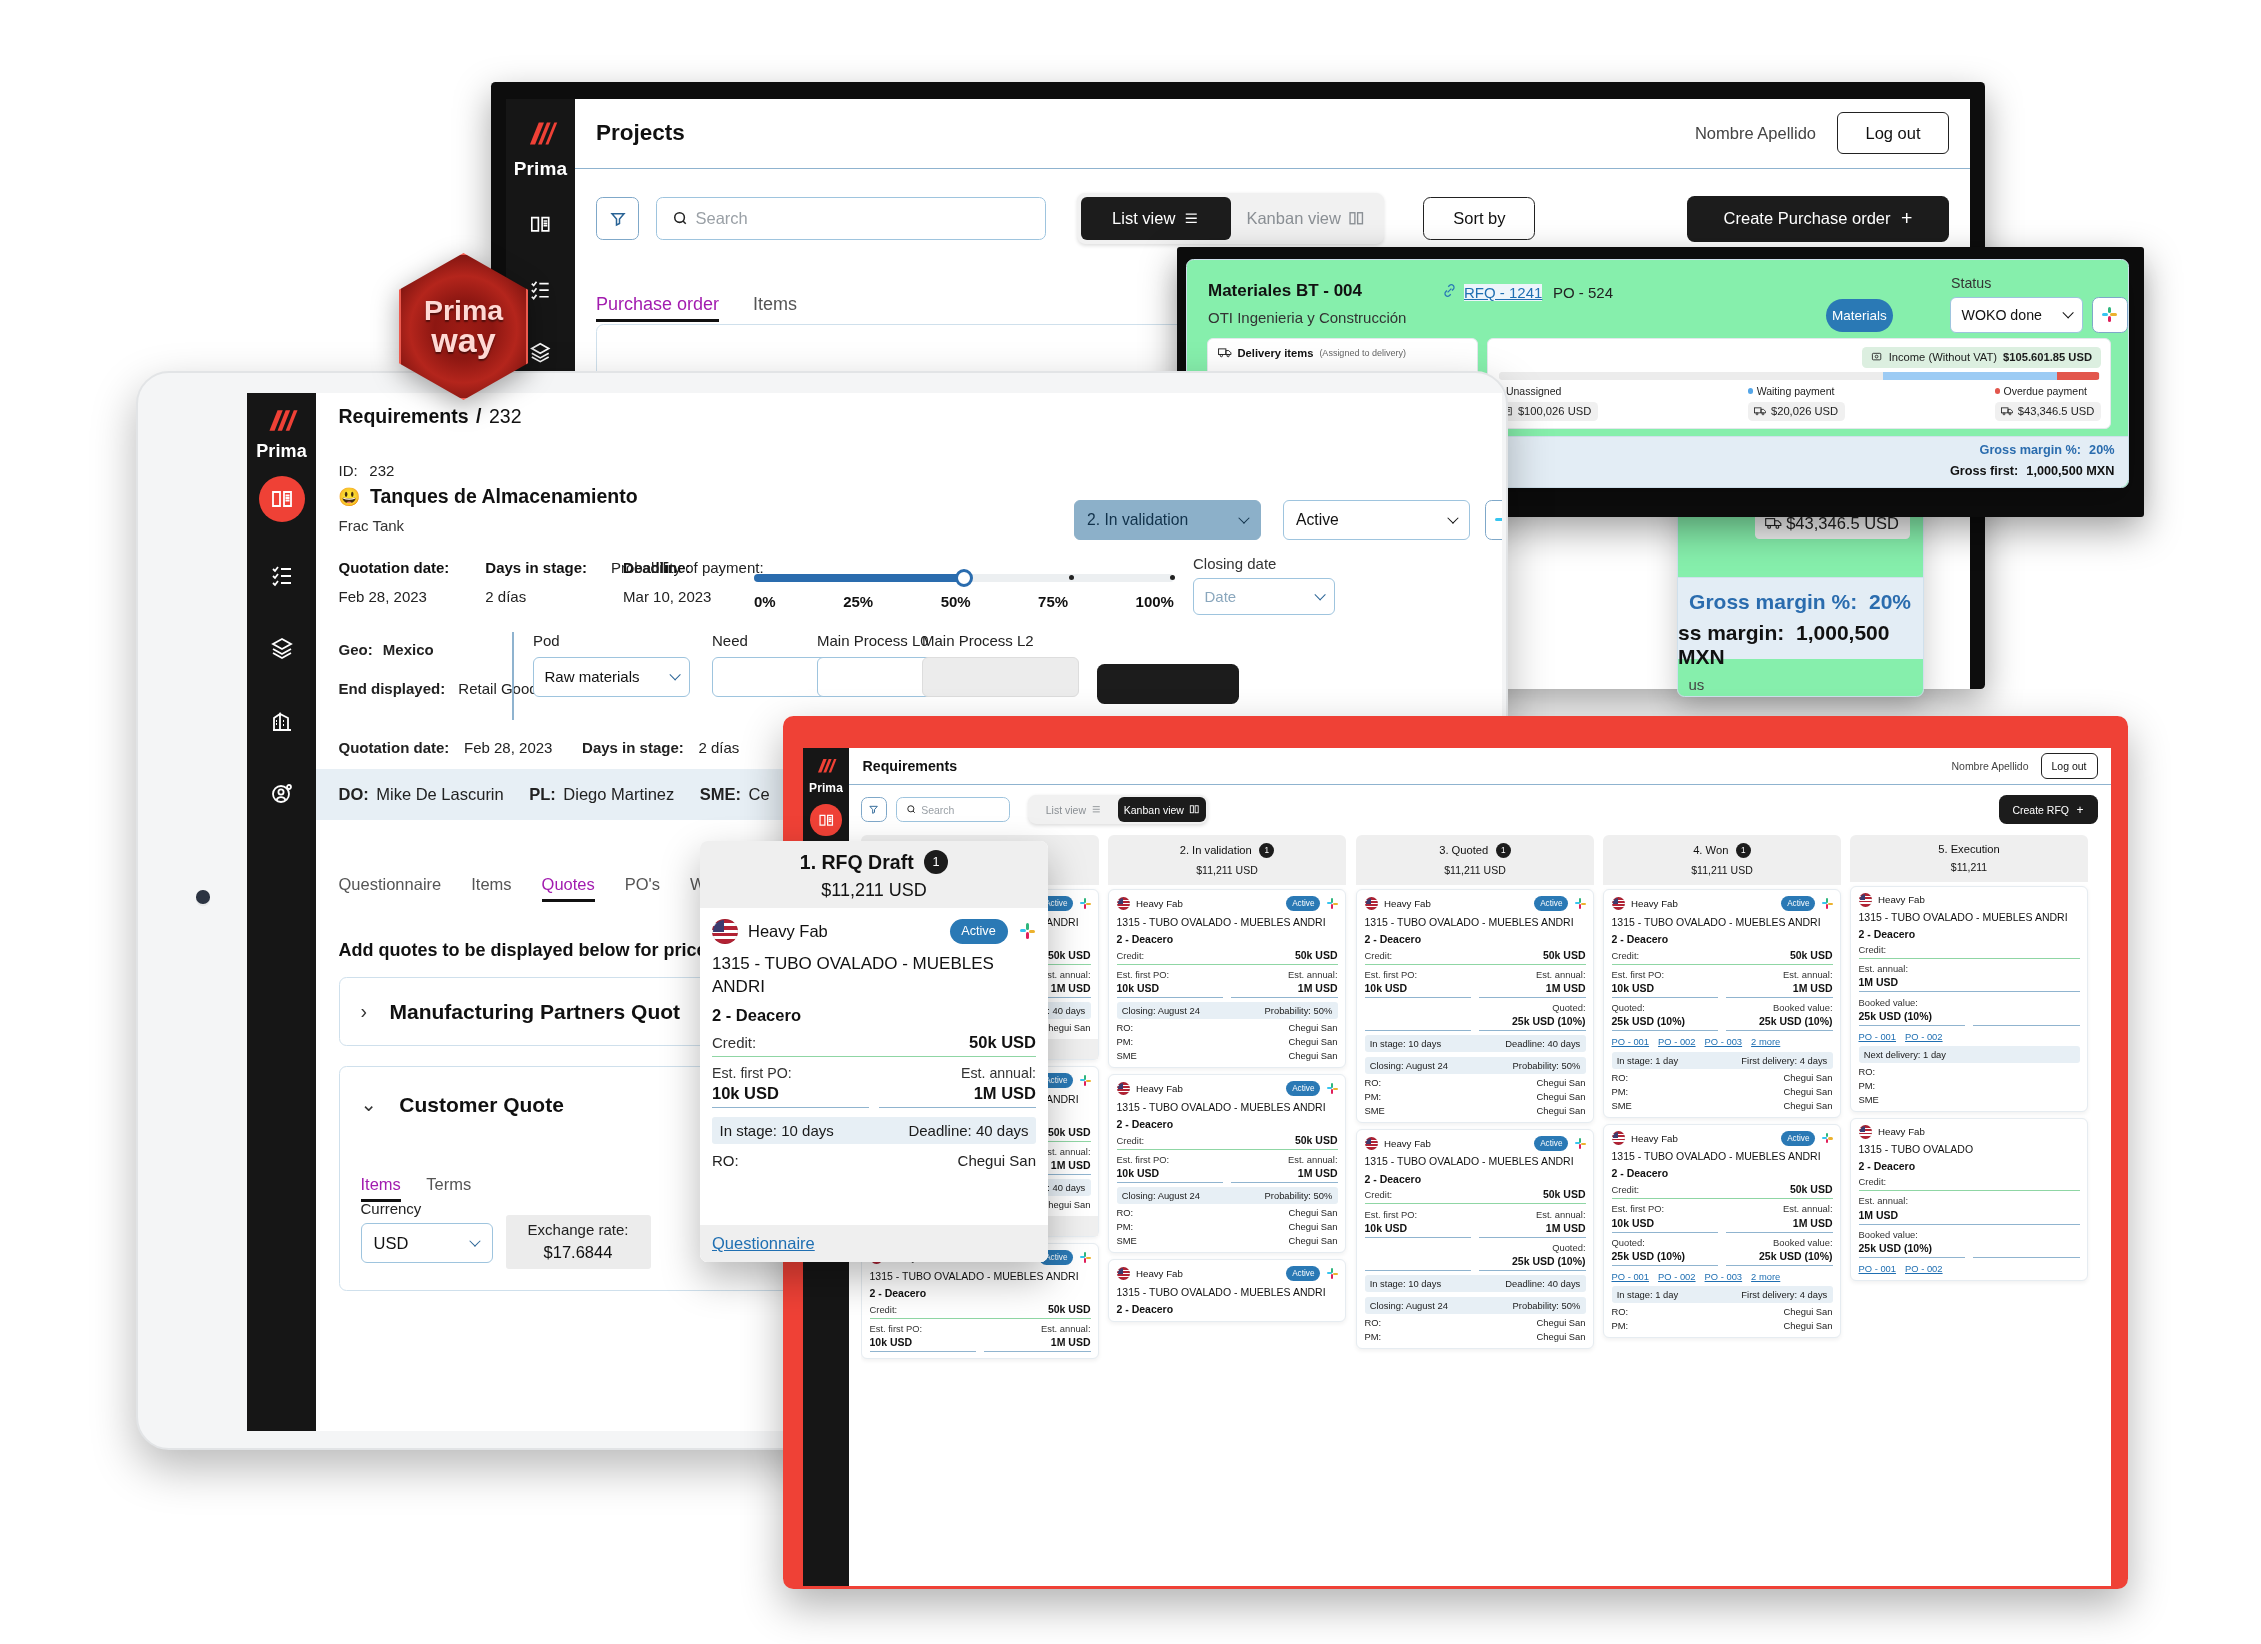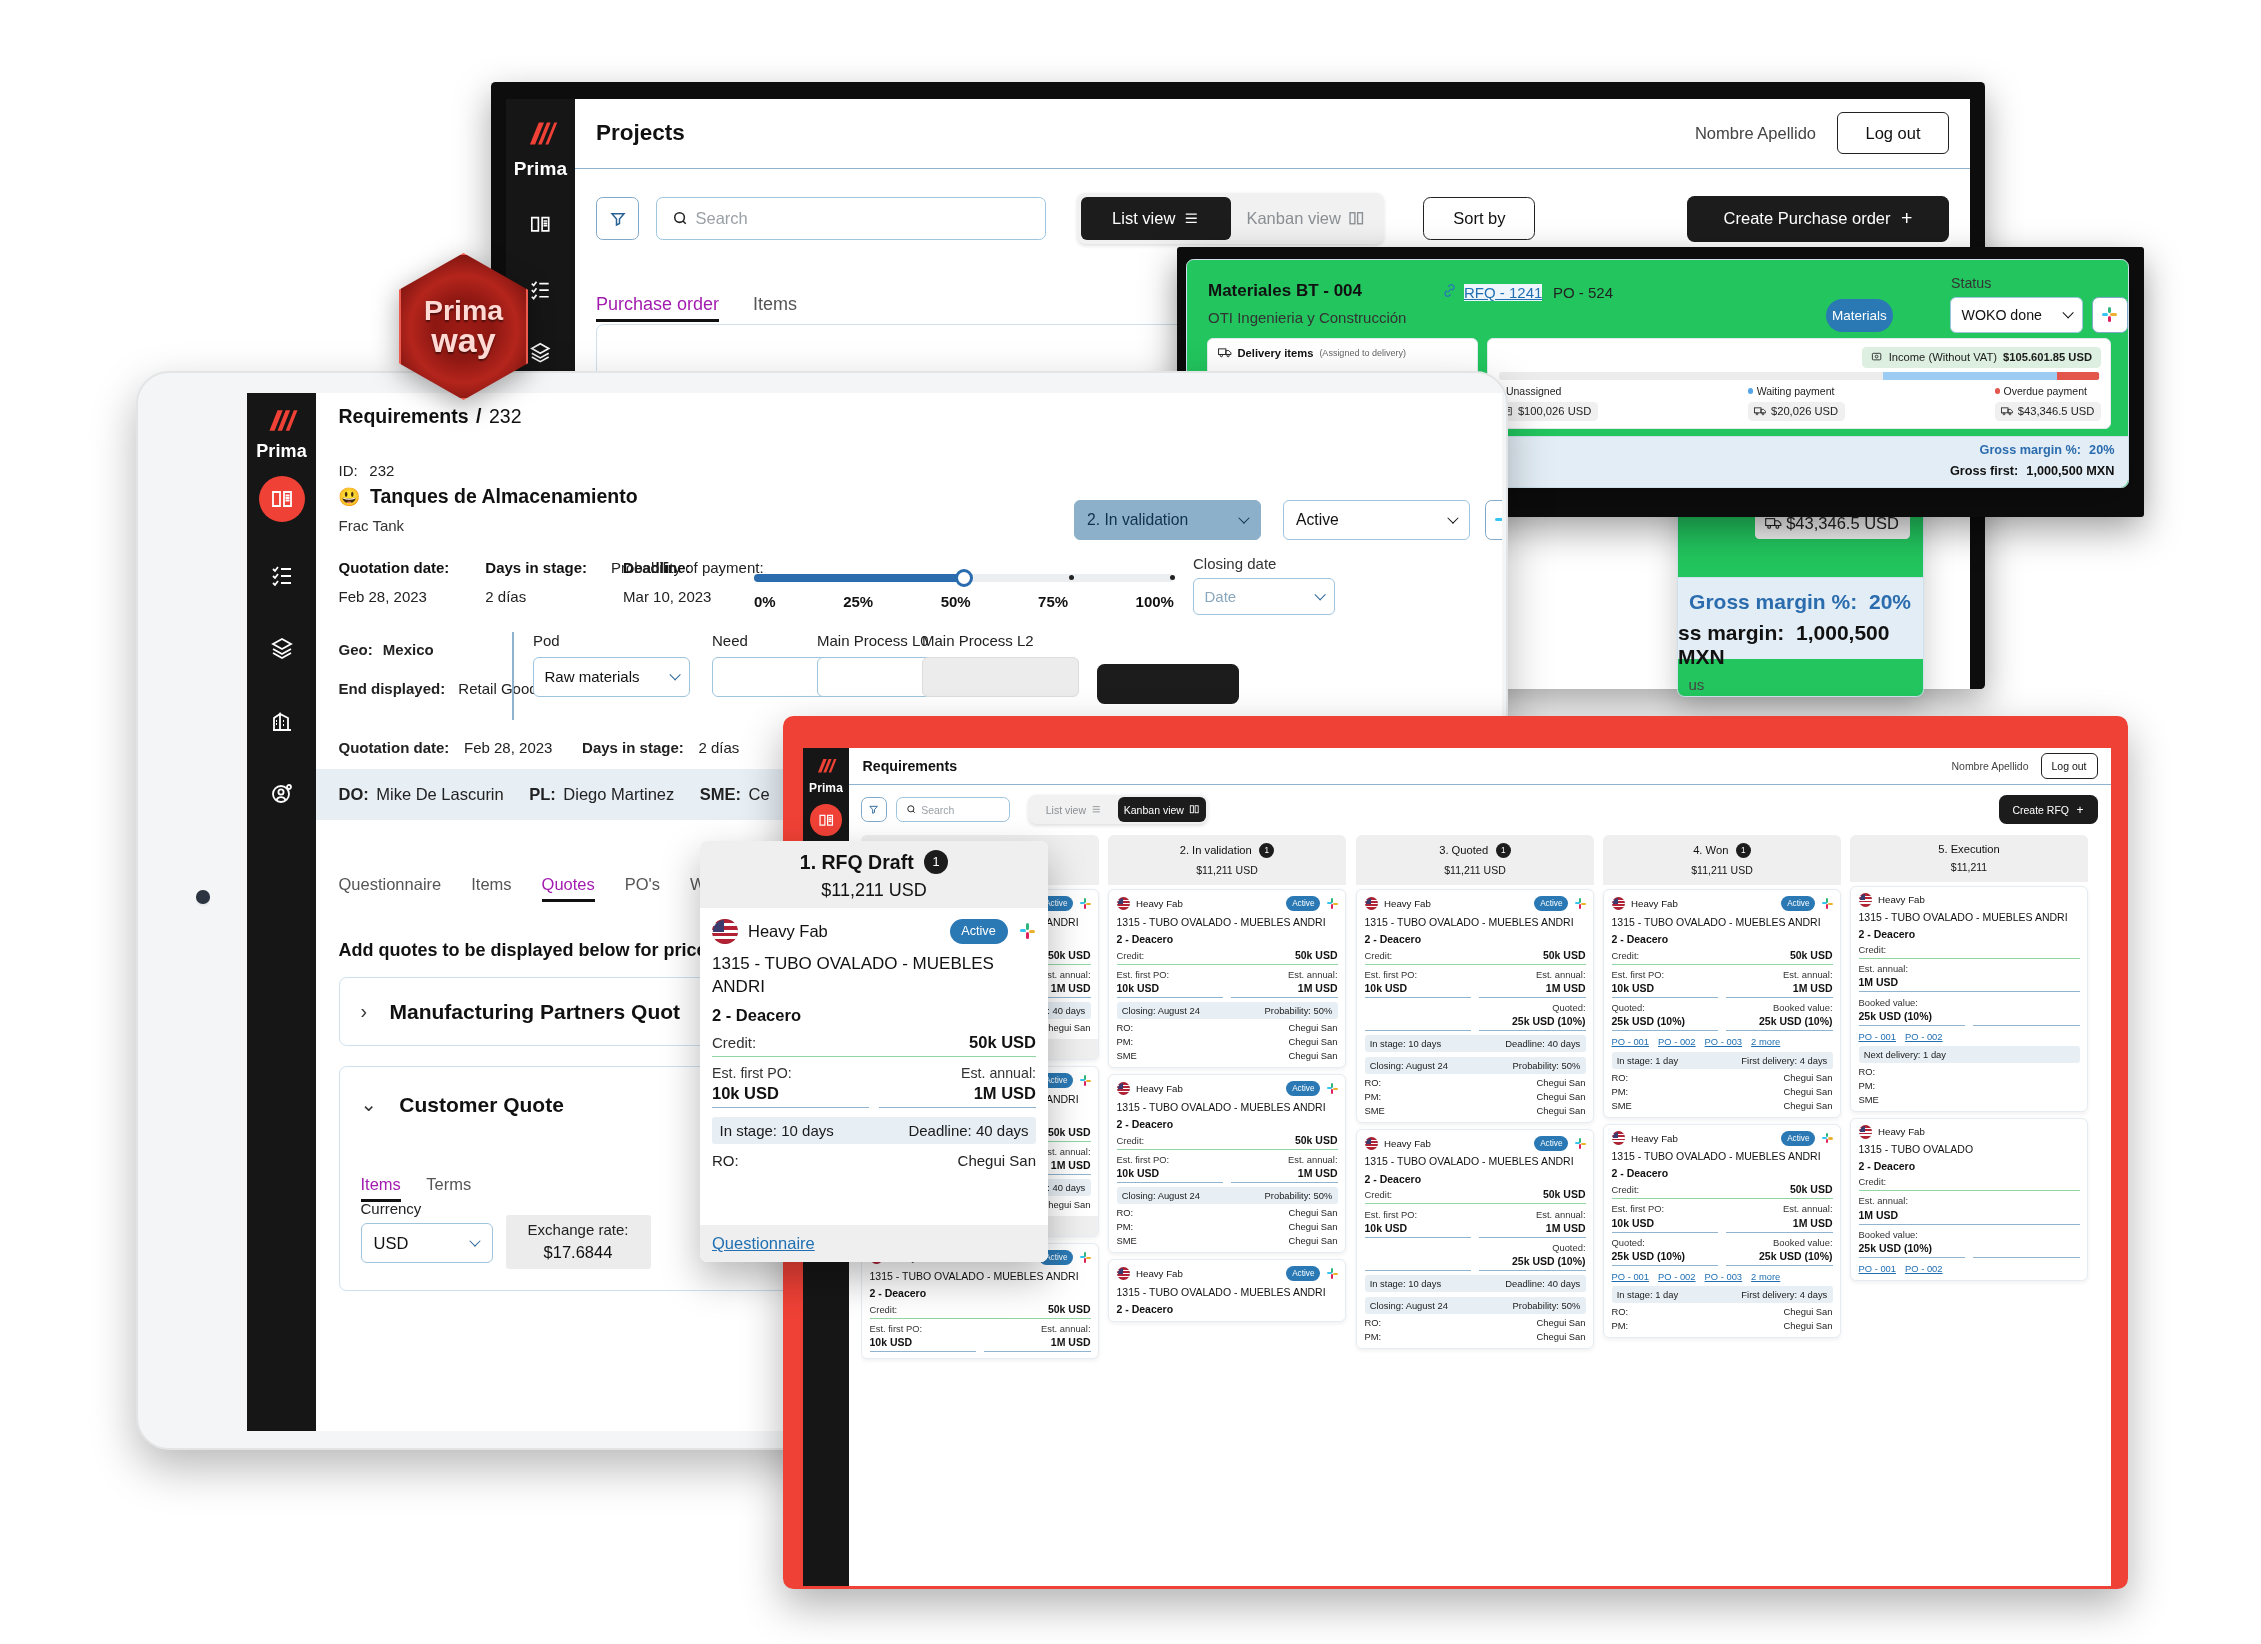--- a/index.html
+++ b/index.html
@@ -34,21 +34,21 @@
   .tab { color:#555; position:relative; }
   .tab.on { color:#a21caf;margin-top:24px; }
   .tab.on:after { content:""; position:absolute; left:0; right:0; bottom:-7.5px; height:3px; background:#111; }
 
   .sel { border:0.7px solid #9ec4de; border-radius:6px; background:#fff; display:flex; align-items:center; justify-content:space-between; color:#111; }
   .sel.grey { background:#ececec; border-color:#ddd; color:#9aa0a6; }
   .sel.blue { background:#8cb0c9; border-color:#8cb0c9; color:#11314a; }
   .chev { border-left:1.5px solid currentColor; border-bottom:1.5px solid currentColor; transform:rotate(-45deg); }
 
   
-  .po-card { position:absolute; background:#22c55e; border:0.7px solid #cfe0ec; border-radius:7.5px; box-shadow:0 12px 30px rgba(0,0,0,.22); }
+  .po-card { position:absolute; background:#86efac; border:0.7px solid #cfe0ec; border-radius:7.5px; box-shadow:0 12px 30px rgba(0,0,0,.22); }
   .lnk { color:#1f6fb2; text-decoration:underline; }
   .pill-blue { background:#2a79b5; color:#fff; border-radius:749px; display:flex; align-items:center; justify-content:center; }
   .metric-box { border:0.7px solid #e3e8ec; border-radius:6px; background:#fff; }
   .bar { background:#ececec; border-radius:749px; overflow:hidden; display:flex; }
   .bar .b1 { background:#ececec; } .bar .b2 { background:#9ccbf4; } .bar .b3 { background:#e2564c; }
   .dot { width:6.7px; height:6.7px; border-radius:50%; display:inline-block; }
   .chipv { background:#f0f0f0; border-radius:4.5px; display:inline-flex; align-items:center; gap:4.5px; color:#222; }
   .income { background:#dcefe0; border-radius:4.5px; display:inline-flex; align-items:center; gap:6px; color:#1b1b1b; }
   .po-foot { background:#e3edf5; border-top:0.7px solid #cfe0ec; }
 

